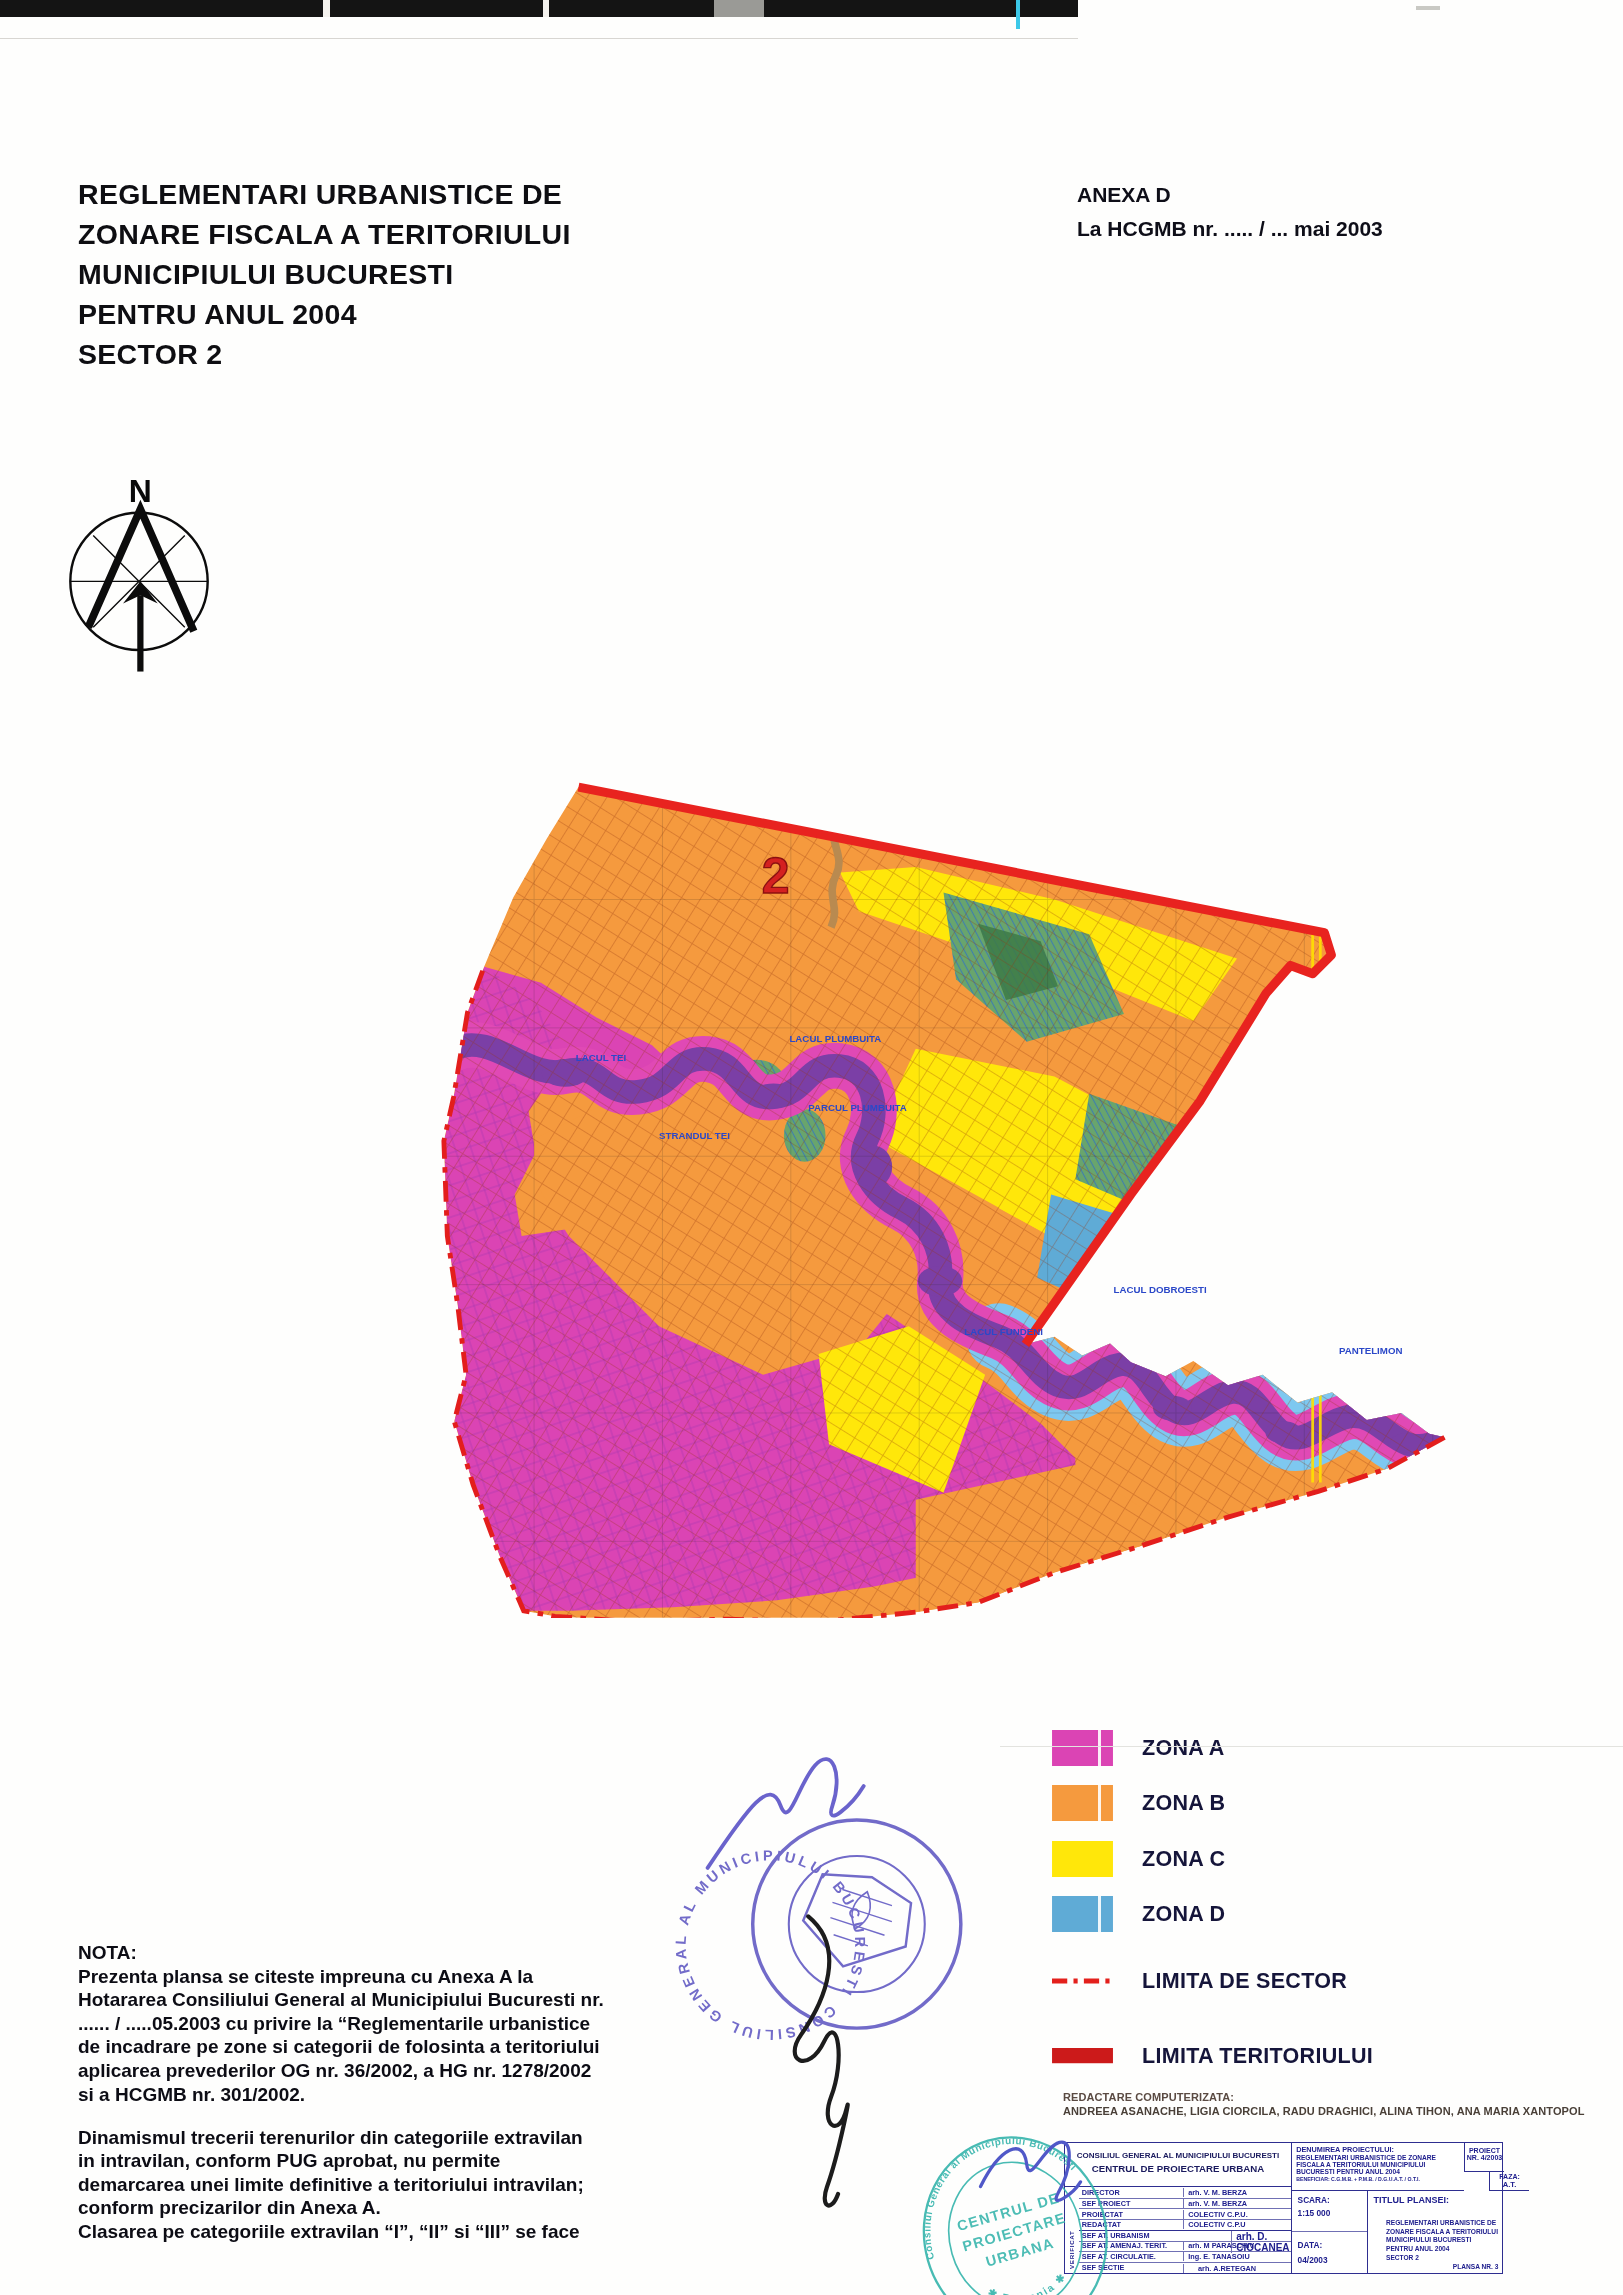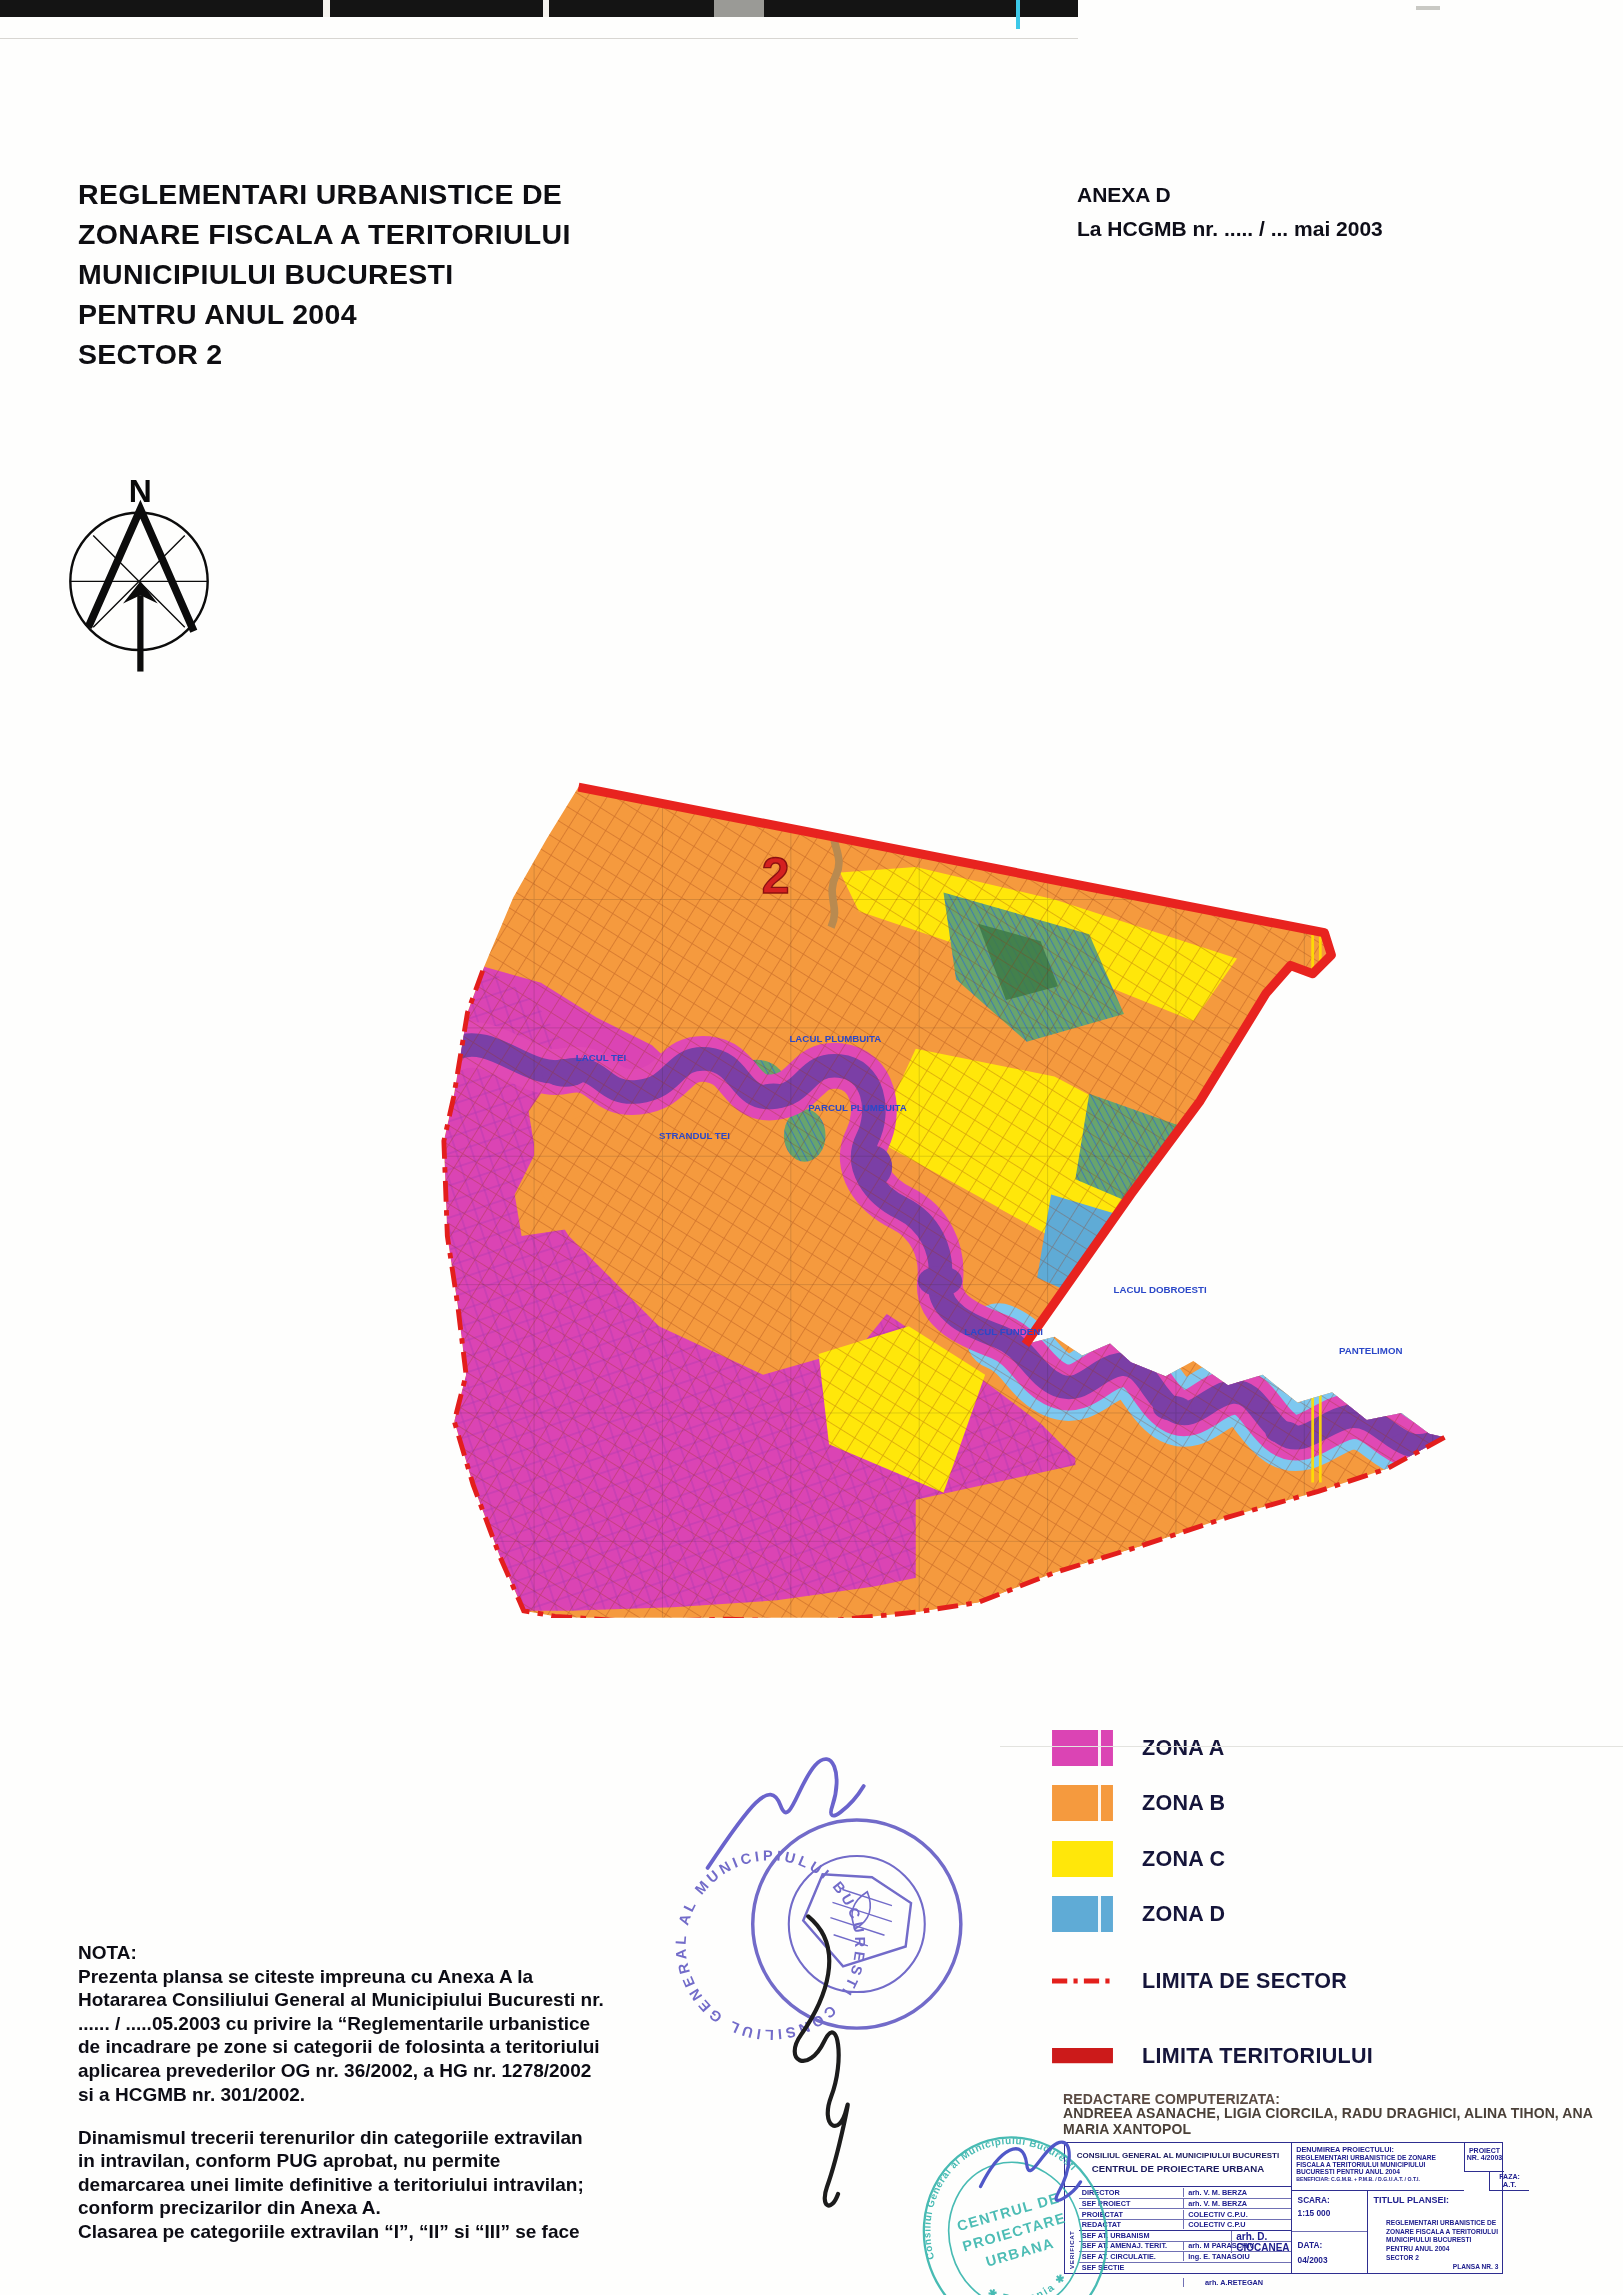--- a/index.html
+++ b/index.html
@@ -18,21 +18,21 @@
   .doc-title{left:78px;top:174px;width:902px;font-size:28.5px;font-weight:bold;
              line-height:40px;letter-spacing:0.3px;color:#0e0e12;}
   .anexa{left:1077px;top:178px;font-size:21px;font-weight:bold;color:#0e0e18;line-height:34px;}
 
   
   .legend-item{left:1052px;height:37px;}
   .legend-label{position:absolute;left:90px;top:5.6px;font-size:21.5px;font-weight:bold;
                 color:#15153a;white-space:nowrap;letter-spacing:0.3px;}
   .sw{position:absolute;left:0;top:0;width:61px;height:36px;}
   .swline{position:absolute;left:46px;top:0;width:2.8px;height:36px;background:#ffffff;opacity:.9;}
-  .credits{left:1052px;font-size:14px;color:#5a4a42;font-weight:bold;letter-spacing:0.1px;padding-left:11px;}
+  .credits{left:1052px;font-size:11px;color:#5a4a42;font-weight:bold;letter-spacing:0.1px;padding-left:11px;}
 
   
   .nota{left:78px;top:1941px;width:666px;font-size:19px;font-weight:bold;
         line-height:23.6px;color:#0c0c14;}
   .nota .gap{height:19.4px;}
 
   
   .legline{left:1000px;top:1746px;width:624px;height:1.4px;background:#e3e3df;}
 
   
@@ -307,21 +307,21 @@
         <div style="position:absolute;top:53px;width:100%;height:10.7px;border-bottom:0.7px solid #7070b4;">
           <span style="position:absolute;left:2.8px;top:1.4px;font-size:7.3px;">SEF AT. AMENAJ. TERIT.</span>
           <span style="position:absolute;left:104px;top:1.4px;font-size:7.3px;border-left:0.7px solid #7070b4;padding-left:4.2px;">arh. M PARASCHIV</span>
         </div>
         <div style="position:absolute;top:64px;width:100%;height:10.7px;border-bottom:0.7px solid #7070b4;">
           <span style="position:absolute;left:2.8px;top:1.4px;font-size:7.3px;">SEF AT. CIRCULATIE.</span>
           <span style="position:absolute;left:104px;top:1.4px;font-size:7.3px;border-left:0.7px solid #7070b4;padding-left:4.2px;">Ing. E. TANASOIU</span>
         </div>
         <div style="position:absolute;top:75px;width:100%;height:10.6px;">
           <span style="position:absolute;left:2.8px;top:1.4px;font-size:7.3px;">SEF SECTIE</span>
-          <span style="position:absolute;left:104px;top:16px;font-size:7.3px;border-left:0.7px solid #7070b4;padding-left:21px;">arh. A.RETEGAN</span>
+          <span style="position:absolute;left:104px;top:2px;font-size:7.3px;border-left:0.7px solid #7070b4;padding-left:14px;">arh. A.RETEGAN</span>
         </div>
       </div>
     </div>
 
     <div class="tb-cell" style="left:226px;top:0;width:212px;height:130px;border-left:1.4px solid #2e2e90;">
 
       <div class="tb-cell" style="left:0;top:0;width:172px;height:48px;border-bottom:1.4px solid #2e2e90;padding:2.1px 0 0 4.2px;">
         <div style="font-size:7.3px;">DENUMIREA PROIECTULUI:</div>
         <div style="font-size:6.6px;">REGLEMENTARI URBANISTICE DE ZONARE</div>
         <div style="font-size:6.6px;">FISCALA A TERITORIULUI MUNICIPIULUI</div>

